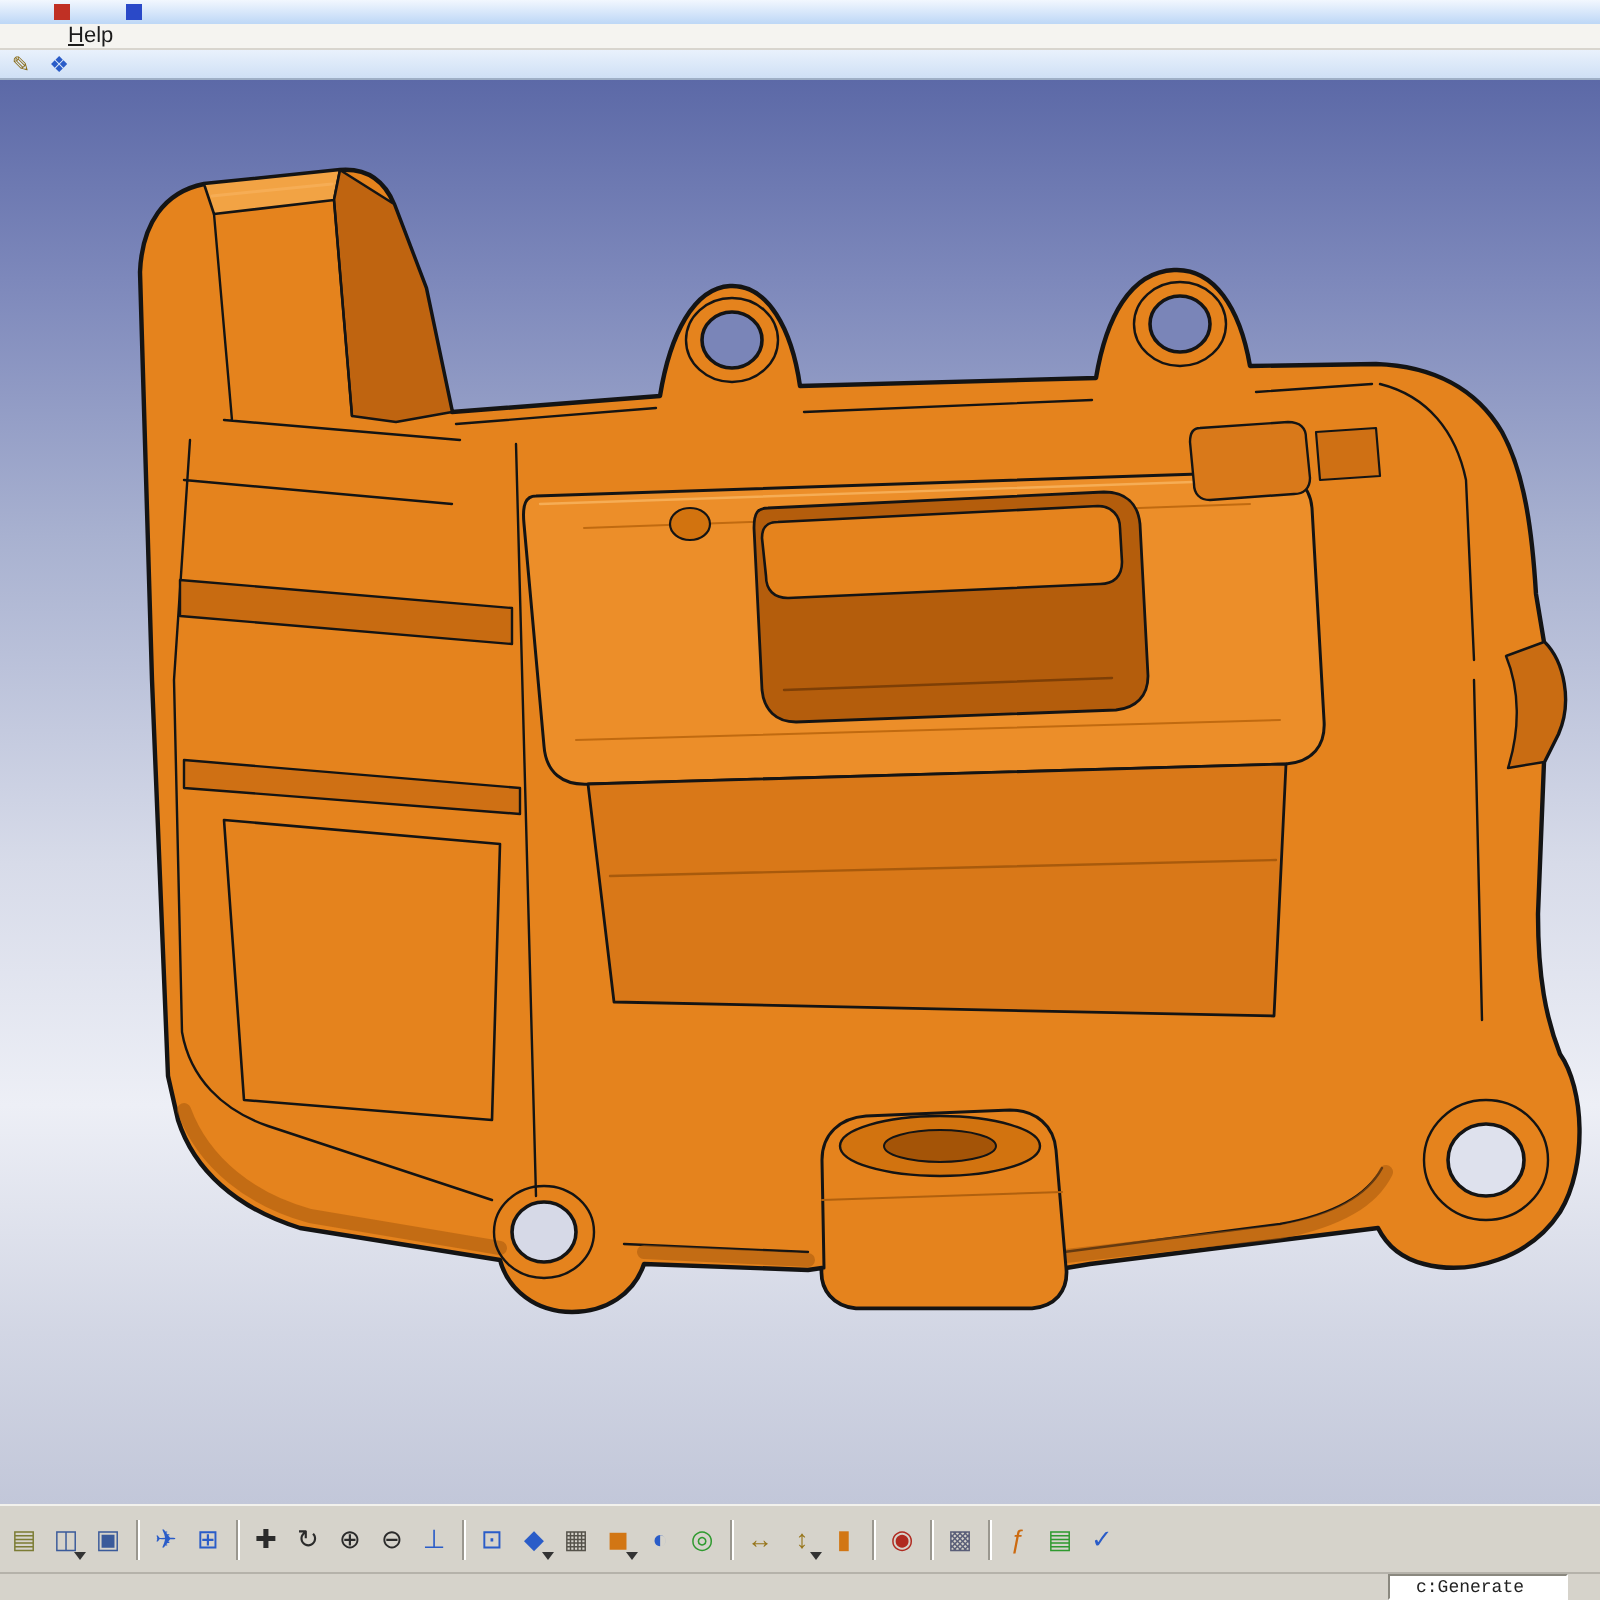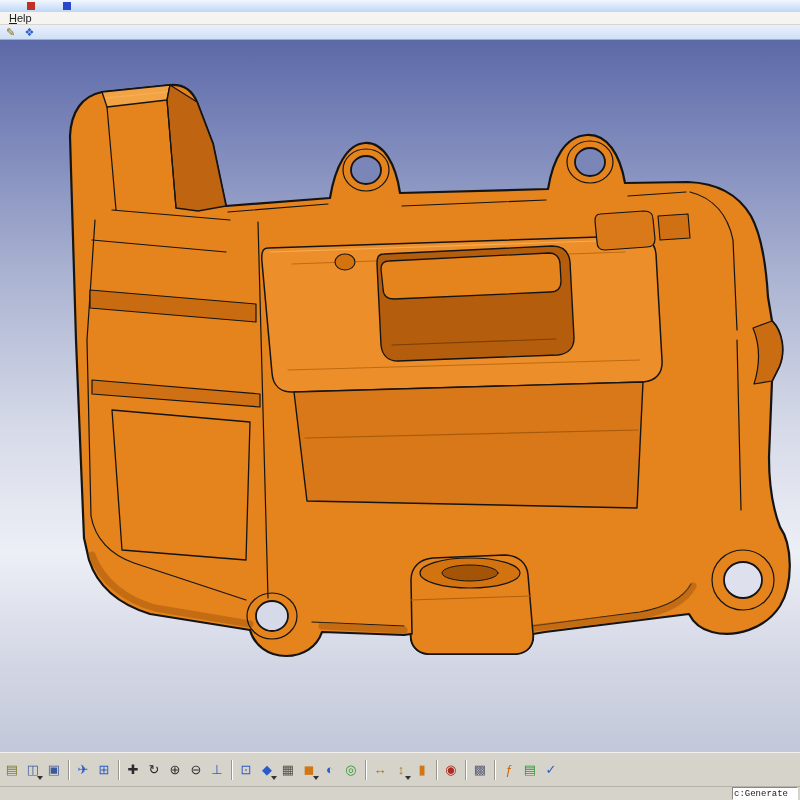--- a/index.html
+++ b/index.html
@@ -3,37 +3,37 @@
 <meta charset="utf-8">
 <style>
   html,body{margin:0;padding:0;}
   body{width:800px;height:800px;overflow:hidden;font-family:"Liberation Sans",sans-serif;background:#d6d3cb;}
 
   .titlebar{height:12px;background:linear-gradient(#f2f7fe,#bdd7f6);display:flex;align-items:center;}
   .mini-app-icon{width:8px;height:8px;display:inline-block;}
   .mini-red{margin-left:27px;}
   .mini-blue{margin-left:28px;}
 
-  .menubar{height:12px;border-bottom:1px solid #d8d5ce;background:#f5f4f0;display:flex;align-items:flex-start;font-size:11px;color:#1c1c1c;padding-left:5px;}
+  .menubar{height:12px;border-bottom:1px solid #d8d5ce;background:#f5f4f0;display:flex;align-items:flex-start;font-size:11px;color:#1c1c1c;padding-left:30px;}
   .menu-item{padding:0 4px;line-height:12px;}
   .menu-item u{text-decoration:underline;}
 
   .toolbar-top{height:14px;border-bottom:1px solid #9fb0c6;background:linear-gradient(#e9f1fc,#cfe0f5);display:flex;align-items:center;padding-left:3px;gap:4px;}
   .toolbar-top .tb-icon{width:15px;height:13px;font-size:11px;}
 
   .viewport{position:relative;height:712px;background:linear-gradient(180deg,#5c69a7 0%,#7d88bb 14%,#a8b1d0 32%,#d7dbe9 55%,#edeff6 72%,#d2d6e4 88%,#c2c7d9 100%);}
   .viewport svg{position:absolute;left:0;top:0;}
 
   .toolbar-bottom{height:33px;border-top:1px solid #f2f1ed;background:#d6d3cb;display:flex;align-items:center;padding:0 2px;gap:1px;}
   .tb-icon{width:20px;height:24px;display:flex;align-items:center;justify-content:center;font-size:13px;position:relative;cursor:default;user-select:none;}
   .tb-sep{width:1px;height:20px;background:#9a978f;box-shadow:1px 0 0 #ffffff;margin:0 3px;display:inline-block;}
   .dd{position:absolute;right:0;bottom:2px;width:0;height:0;border-left:3px solid transparent;border-right:3px solid transparent;border-top:4px solid #333;}
 
   .statusbar{height:13px;border-top:1px solid #b5b2aa;background:#d6d3cb;display:flex;align-items:center;justify-content:flex-end;}
-  .power-input{width:62px;height:11px;background:#fff;border:1px solid;border-color:#8a887f #ffffff #ffffff #8a887f;font:9px "Liberation Mono",monospace;color:#222;padding:0 1px;margin:2px;}
+  .power-input{width:62px;height:11px;background:#fff;border:1px solid;border-color:#8a887f #ffffff #ffffff #8a887f;font:9px "Liberation Mono",monospace;color:#222;padding:0 13px;margin:16px;}
 </style>
 </head>
 <body>
 
 <div class="titlebar">
   <span class="mini-app-icon mini-red" style="background: rgb(192, 48, 36);"></span>
   <span class="mini-app-icon mini-blue" style="background: rgb(42, 73, 200);"></span>
 </div>
 
 <div class="menubar">

